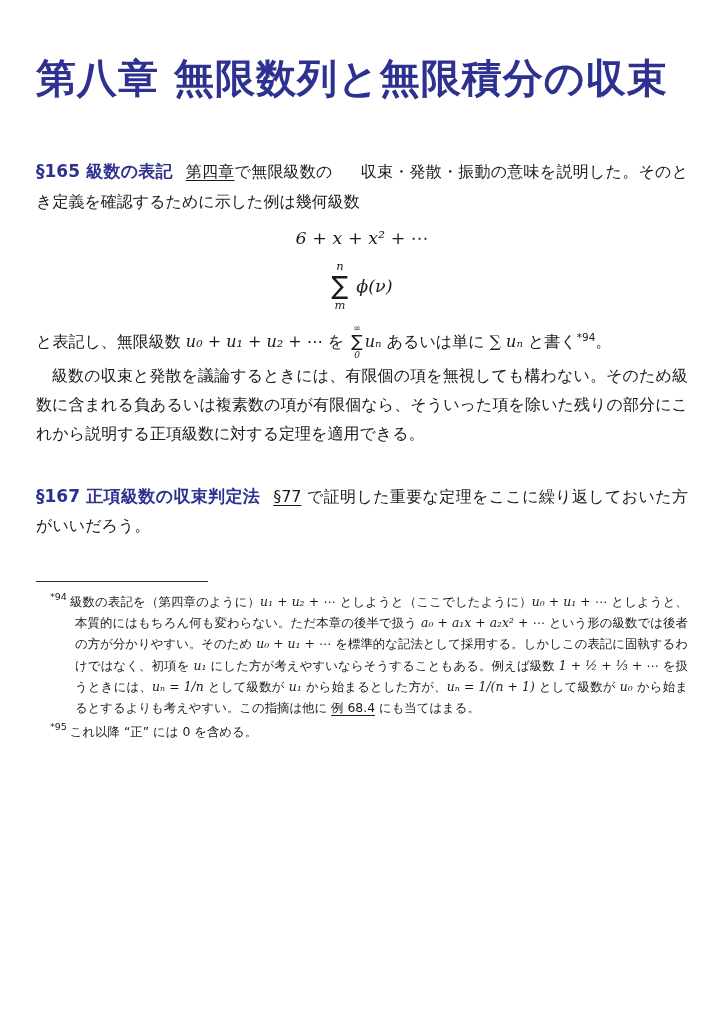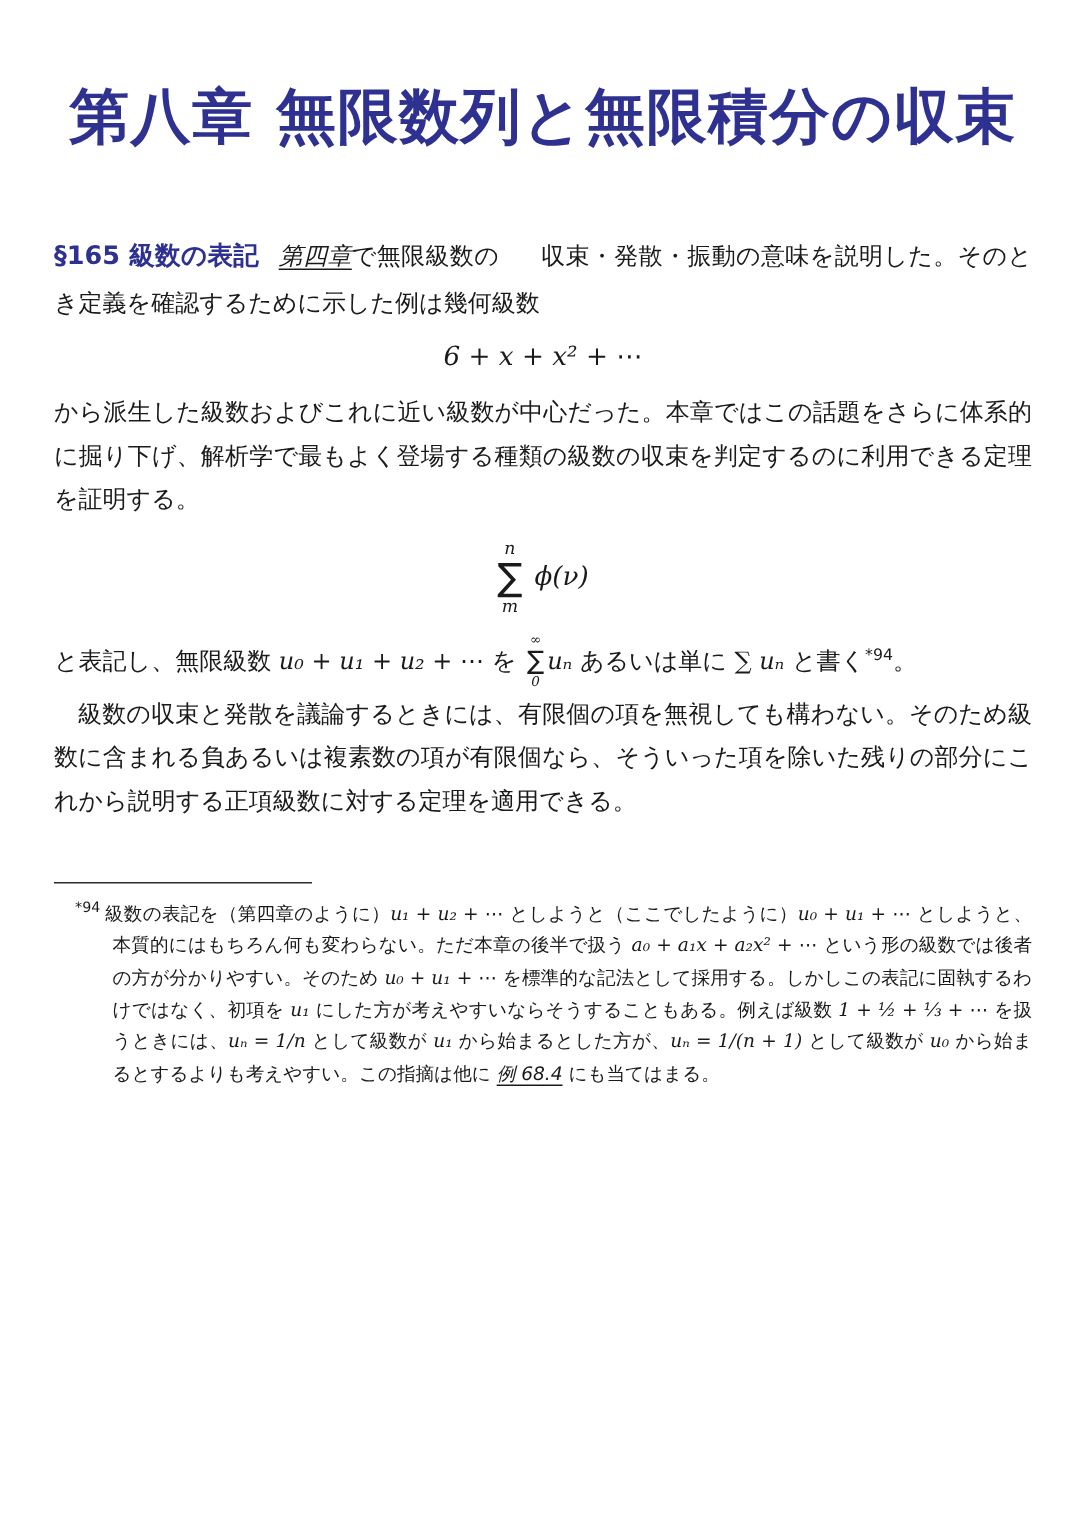--- a/index.html
+++ b/index.html
@@ -10,21 +10,20 @@
   html,body{width:724px;height:1024px;background:#ffffff;overflow:hidden;}
   body{
     color:var(--text);
     font-family:"DejaVu Sans","Liberation Sans",sans-serif;
   }
   .page{padding:34px 36px 0 36px;}
   .title{
     color:var(--accent);
     font-size:40px;
     font-weight:bold;
-    text-align:center;
     letter-spacing:1px;
     margin:20px 0 54px 0;
     line-height:1.2;
   }
   p.body{
     font-size:16px;
     line-height:1.82;
     text-align:justify;
     color:var(--text);
   }
@@ -35,21 +34,20 @@
     font-weight:bold;
     font-size:17px;
     margin-right:13px;
   }
   .b{font-weight:normal;margin-left:28px;}
   .link{
     color:inherit;
     text-decoration:underline;
     text-underline-offset:3px;
     cursor:pointer;
-    font-style:italic;
   }
   .math{
     font-family:"DejaVu Serif","DejaVu Sans",serif;
     font-style:italic;
   }
   .fnref{
     font-size:10.5px;
     vertical-align:super;
     line-height:0;
     cursor:pointer;
@@ -114,41 +112,42 @@
 <div class="page">
 
   <h1 class="title">第八章 無限数列と無限積分の収束</h1>
 
   <p class="body"><span class="heading">§165 級数の表記</span><span class="link">第四章</span><span>で無限級数の</span><span class="b">収束・発散・振動</span><span>の意味を説明した。そのとき定義を確認するために示した例は幾何級数</span></p>
 
   <div class="formula">
     <span class="math">6 + x + x² + ⋯</span>
   </div>
 
-  <p class="body">から派生した級数およびこれに近い級数が中心だった。本章ではこの話題をさらに体系的に掘り下げ、解析学で最もよく登場する種類の級数の収束を判定するのに利用できる定理を証明する。</p>
 
   <div class="formula">
     <span class="sigma-stack">
         <span class="limit">n</span>
         <span class="sigma">∑</span>
         <span class="limit">m</span>
       </span>
     <span class="math">ϕ(ν)</span>
   </div>
 
   <p class="body"><span>と表記し、無限級数 </span><span class="math">u₀ + u₁ + u₂ + ⋯</span><span> を </span><span class="sigma-stack inline">
         <span class="limit">∞</span>
         <span class="sigma">∑</span>
         <span class="limit">0</span>
       </span><span class="math">uₙ</span><span> あるいは単に </span><span class="math">∑ uₙ</span><span> と書く</span><sup class="fnref">*94</sup><span>。</span></p>
 
 
   <p class="body indent">級数の収束と発散を議論するときには、有限個の項を無視しても構わない。そのため級数に含まれる負あるいは複素数の項が有限個なら、そういった項を除いた残りの部分にこれから説明する正項級数に対する定理を適用できる。</p>
 
+  <p class="body section"><span class="heading">§167 正項級数の収束判定法</span><span class="link">§77</span><span> で証明した重要な定理をここに繰り返しておいた方がいいだろう。</span></p>
 
   <div class="footnotes">
     <div class="fn-rule"></div>
 
     <div class="footnote"><sup class="fn-marker">*94</sup><span>級数の表記を（第四章のように）</span><span class="math">u₁ + u₂ + ⋯</span><span> としようと（ここでしたように）</span><span class="math">u₀ + u₁ + ⋯</span><span> としようと、本質的にはもちろん何も変わらない。ただ本章の後半で扱う </span><span class="math">a₀ + a₁x + a₂x² + ⋯</span><span> という形の級数では後者の方が分かりやすい。そのため </span><span class="math">u₀ + u₁ + ⋯</span><span> を標準的な記法として採用する。しかしこの表記に固執するわけではなく、初項を </span><span class="math">u₁</span><span> にした方が考えやすいならそうすることもある。例えば級数 </span><span class="math">1 + ½ + ⅓ + ⋯</span><span> を扱うときには、</span><span class="math">uₙ = 1/n</span><span> として級数が </span><span class="math">u₁</span><span> から始まるとした方が、</span><span class="math">uₙ = 1/(n + 1)</span><span> として級数が </span><span class="math">u₀</span><span> から始まるとするよりも考えやすい。この指摘は他に </span><span class="link">例 68.4</span><span> にも当てはまる。</span></div>
 
+    <div class="footnote"><sup class="fn-marker">*95</sup><span>これ以降 “正” には 0 を含める。</span></div>
   </div>
 
 </div>
 
 </body></html>

